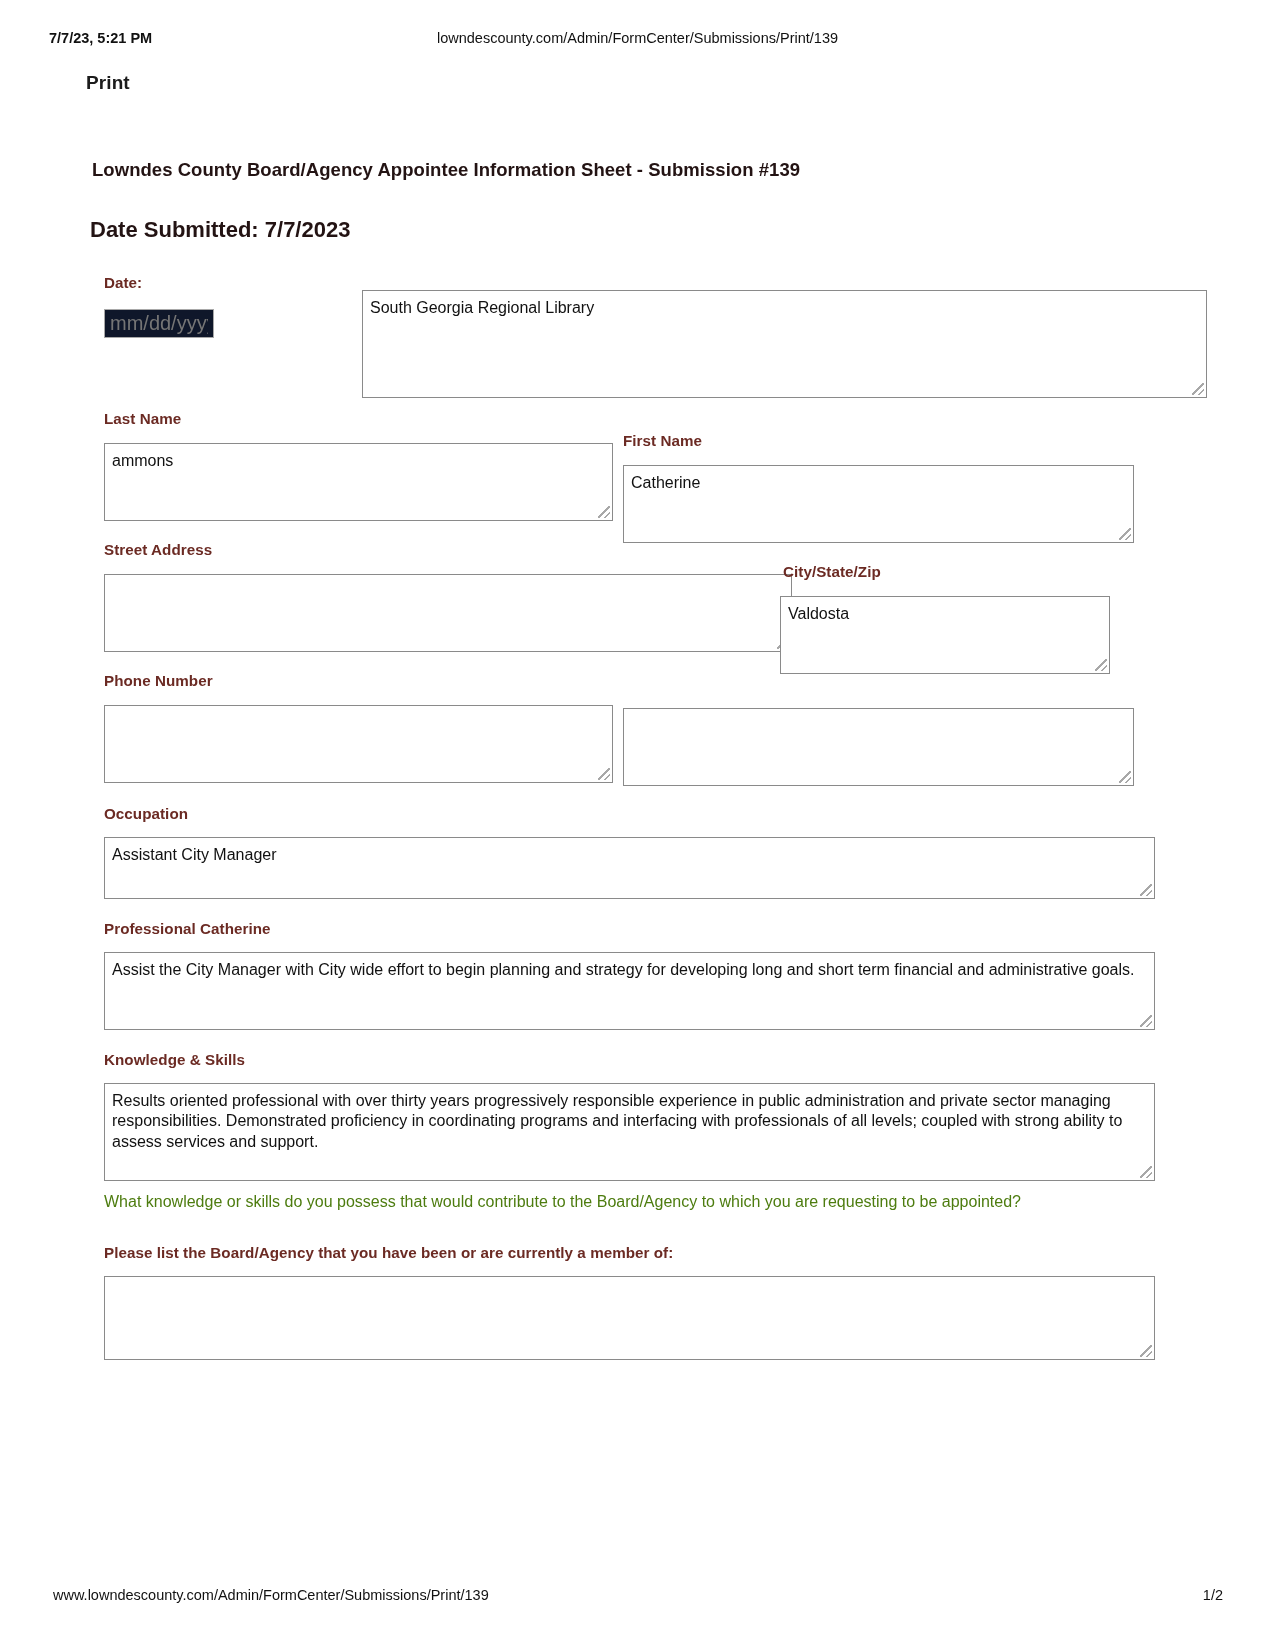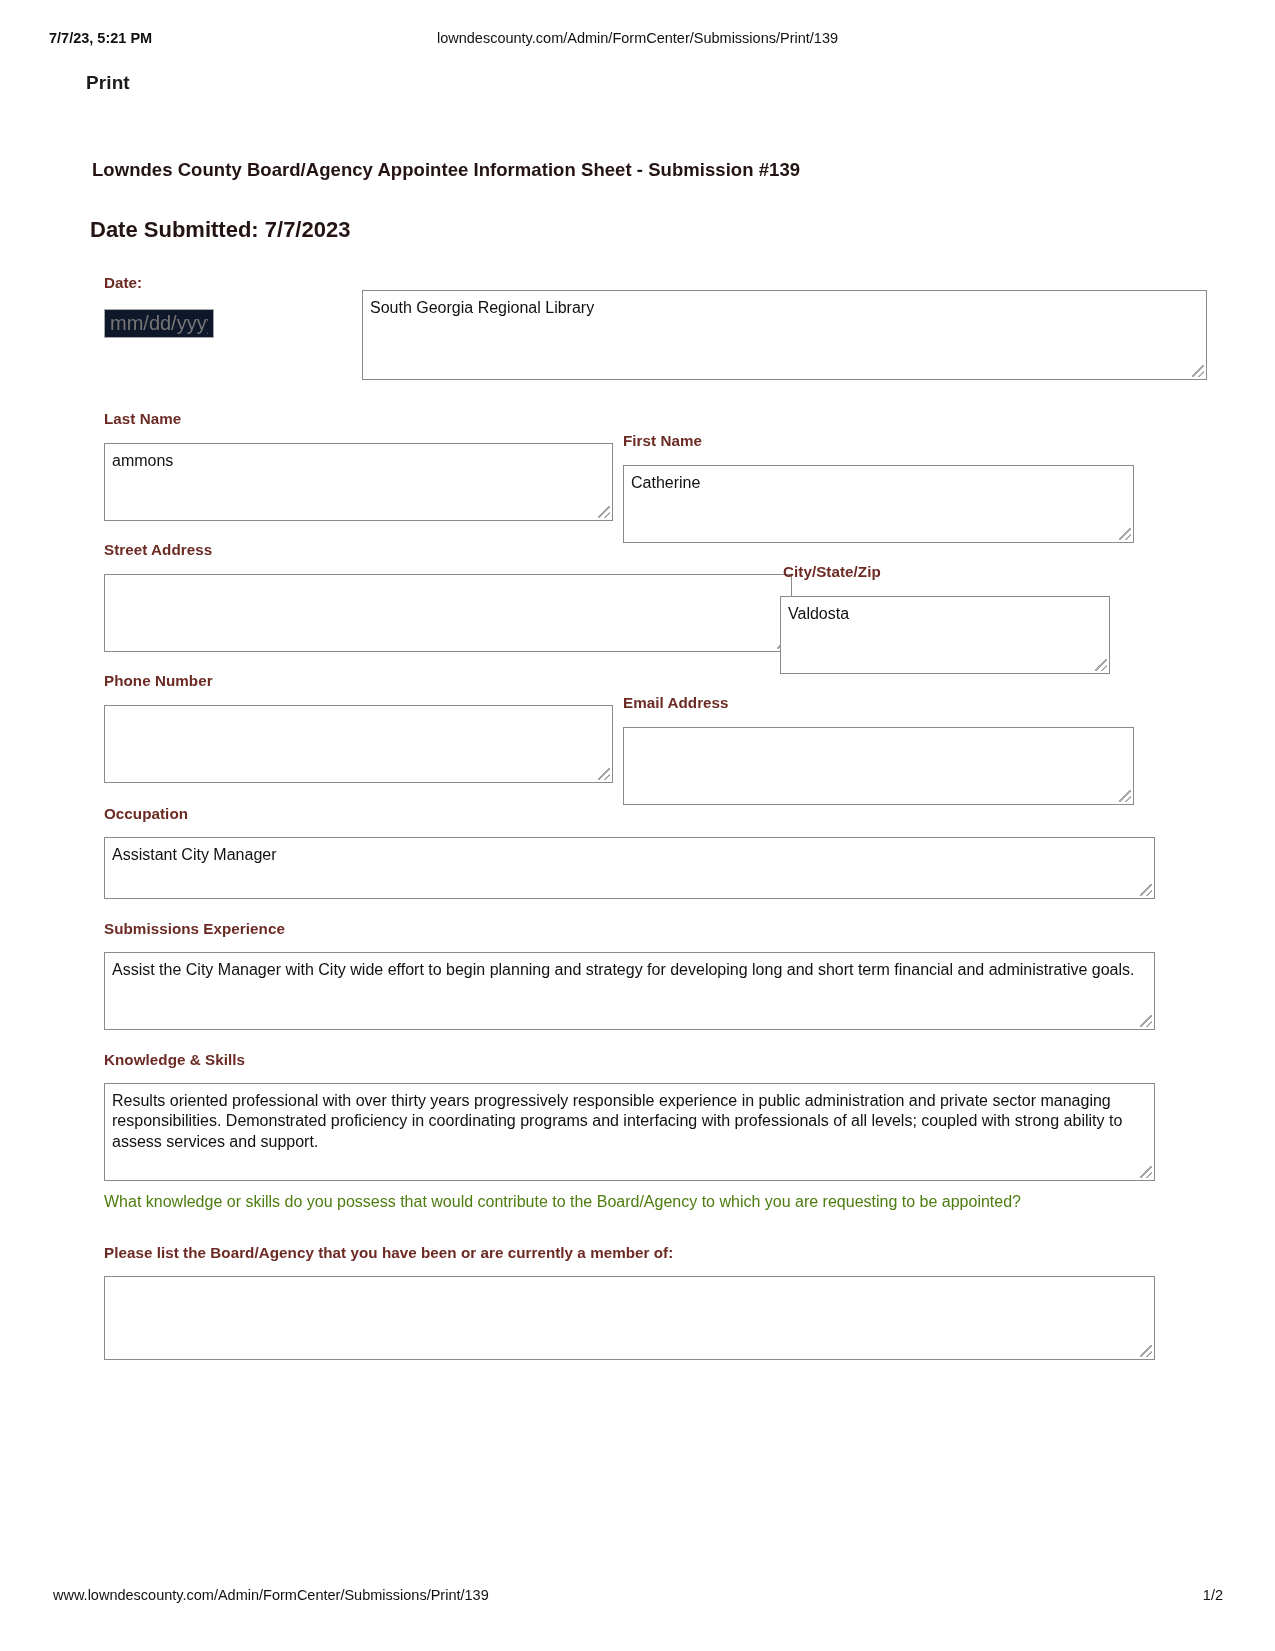--- a/index.html
+++ b/index.html
@@ -134,21 +134,21 @@
     color: #7b7b7b;
     padding: 3px 5px;
     line-height: 22px;
     font-family: "Liberation Sans", sans-serif;
   }
   .agency-col {
     position: absolute; left: 258px; top: 0; right: -52px;
   }
   .agency-box {
     margin-top: 17px;
-    height: 90px;
+    height: 108px;
   }
 
   
   .row2 {
     position: relative;
     margin-top: 18px;
     height: 113px;
   }
   .row2 .col-l {
     position: absolute; left: 0; top: 0; width: 509px;
@@ -234,32 +234,31 @@
         <div class="box grip fbox">Valdosta</div>
       </div>
     </div>
 
     <div class="row2">
       <div class="col-l">
         <div class="label">Phone Number</div>
         <div class="box grip fbox"></div>
       </div>
       <div class="col-r">
-        <div class="label">Email Address</div>
         <div class="box grip fbox"></div>
       </div>
     </div>
 
     <div class="rowfull">
       <div class="label">Occupation</div>
       <div class="box grip fbox occupation-box">Assistant City Manager</div>
     </div>
 
     <div class="rowfull">
-      <div class="label">Submissions Experience</div>
+      <div class="label">Professional Catherine</div>
       <div class="box grip fbox experience-box">Assist the City Manager with City wide effort to begin planning and strategy for developing long and short term financial and administrative goals.</div>
     </div>
 
     <div class="rowfull">
       <div class="label">Knowledge &amp; Skills</div>
       <div class="box grip fbox skills-box">Results oriented professional with over thirty years progressively responsible experience in public administration and private sector managing responsibilities. Demonstrated proficiency in coordinating programs and interfacing with professionals of all levels; coupled with strong ability to assess services and support.</div>
       <div class="help-text">What knowledge or skills do you possess that would contribute to the Board/Agency to which you are requesting to be appointed?</div>
     </div>
 
     <div class="rowfull">

